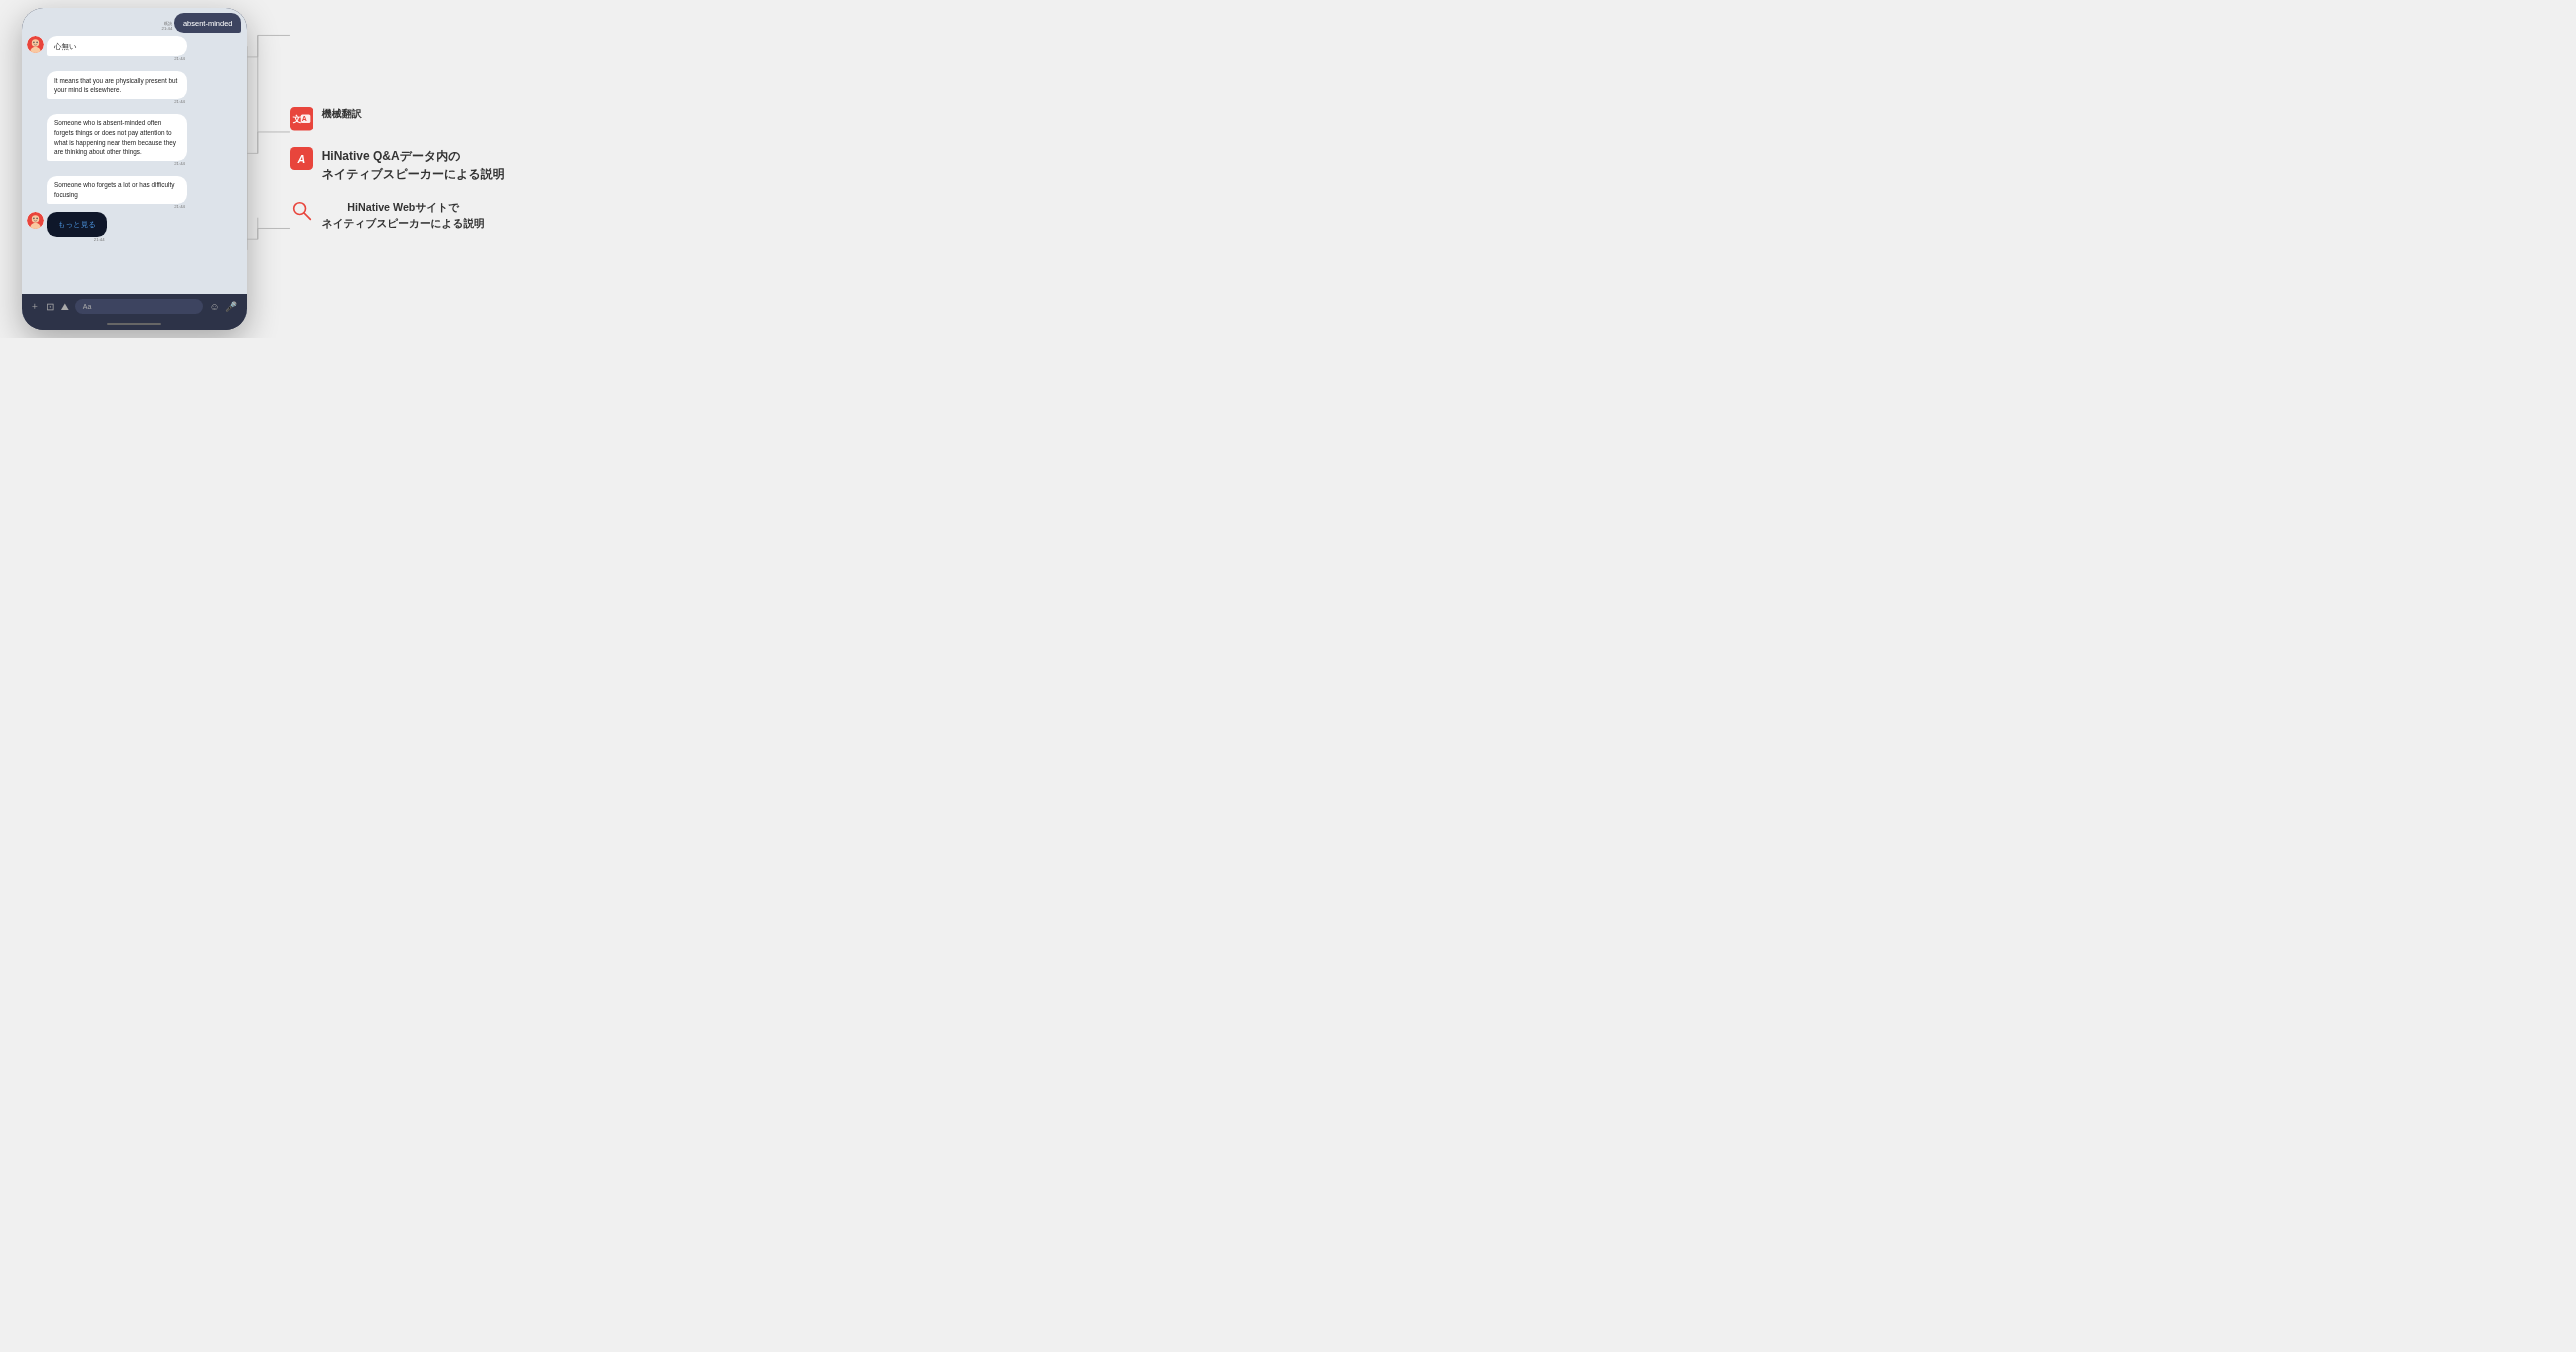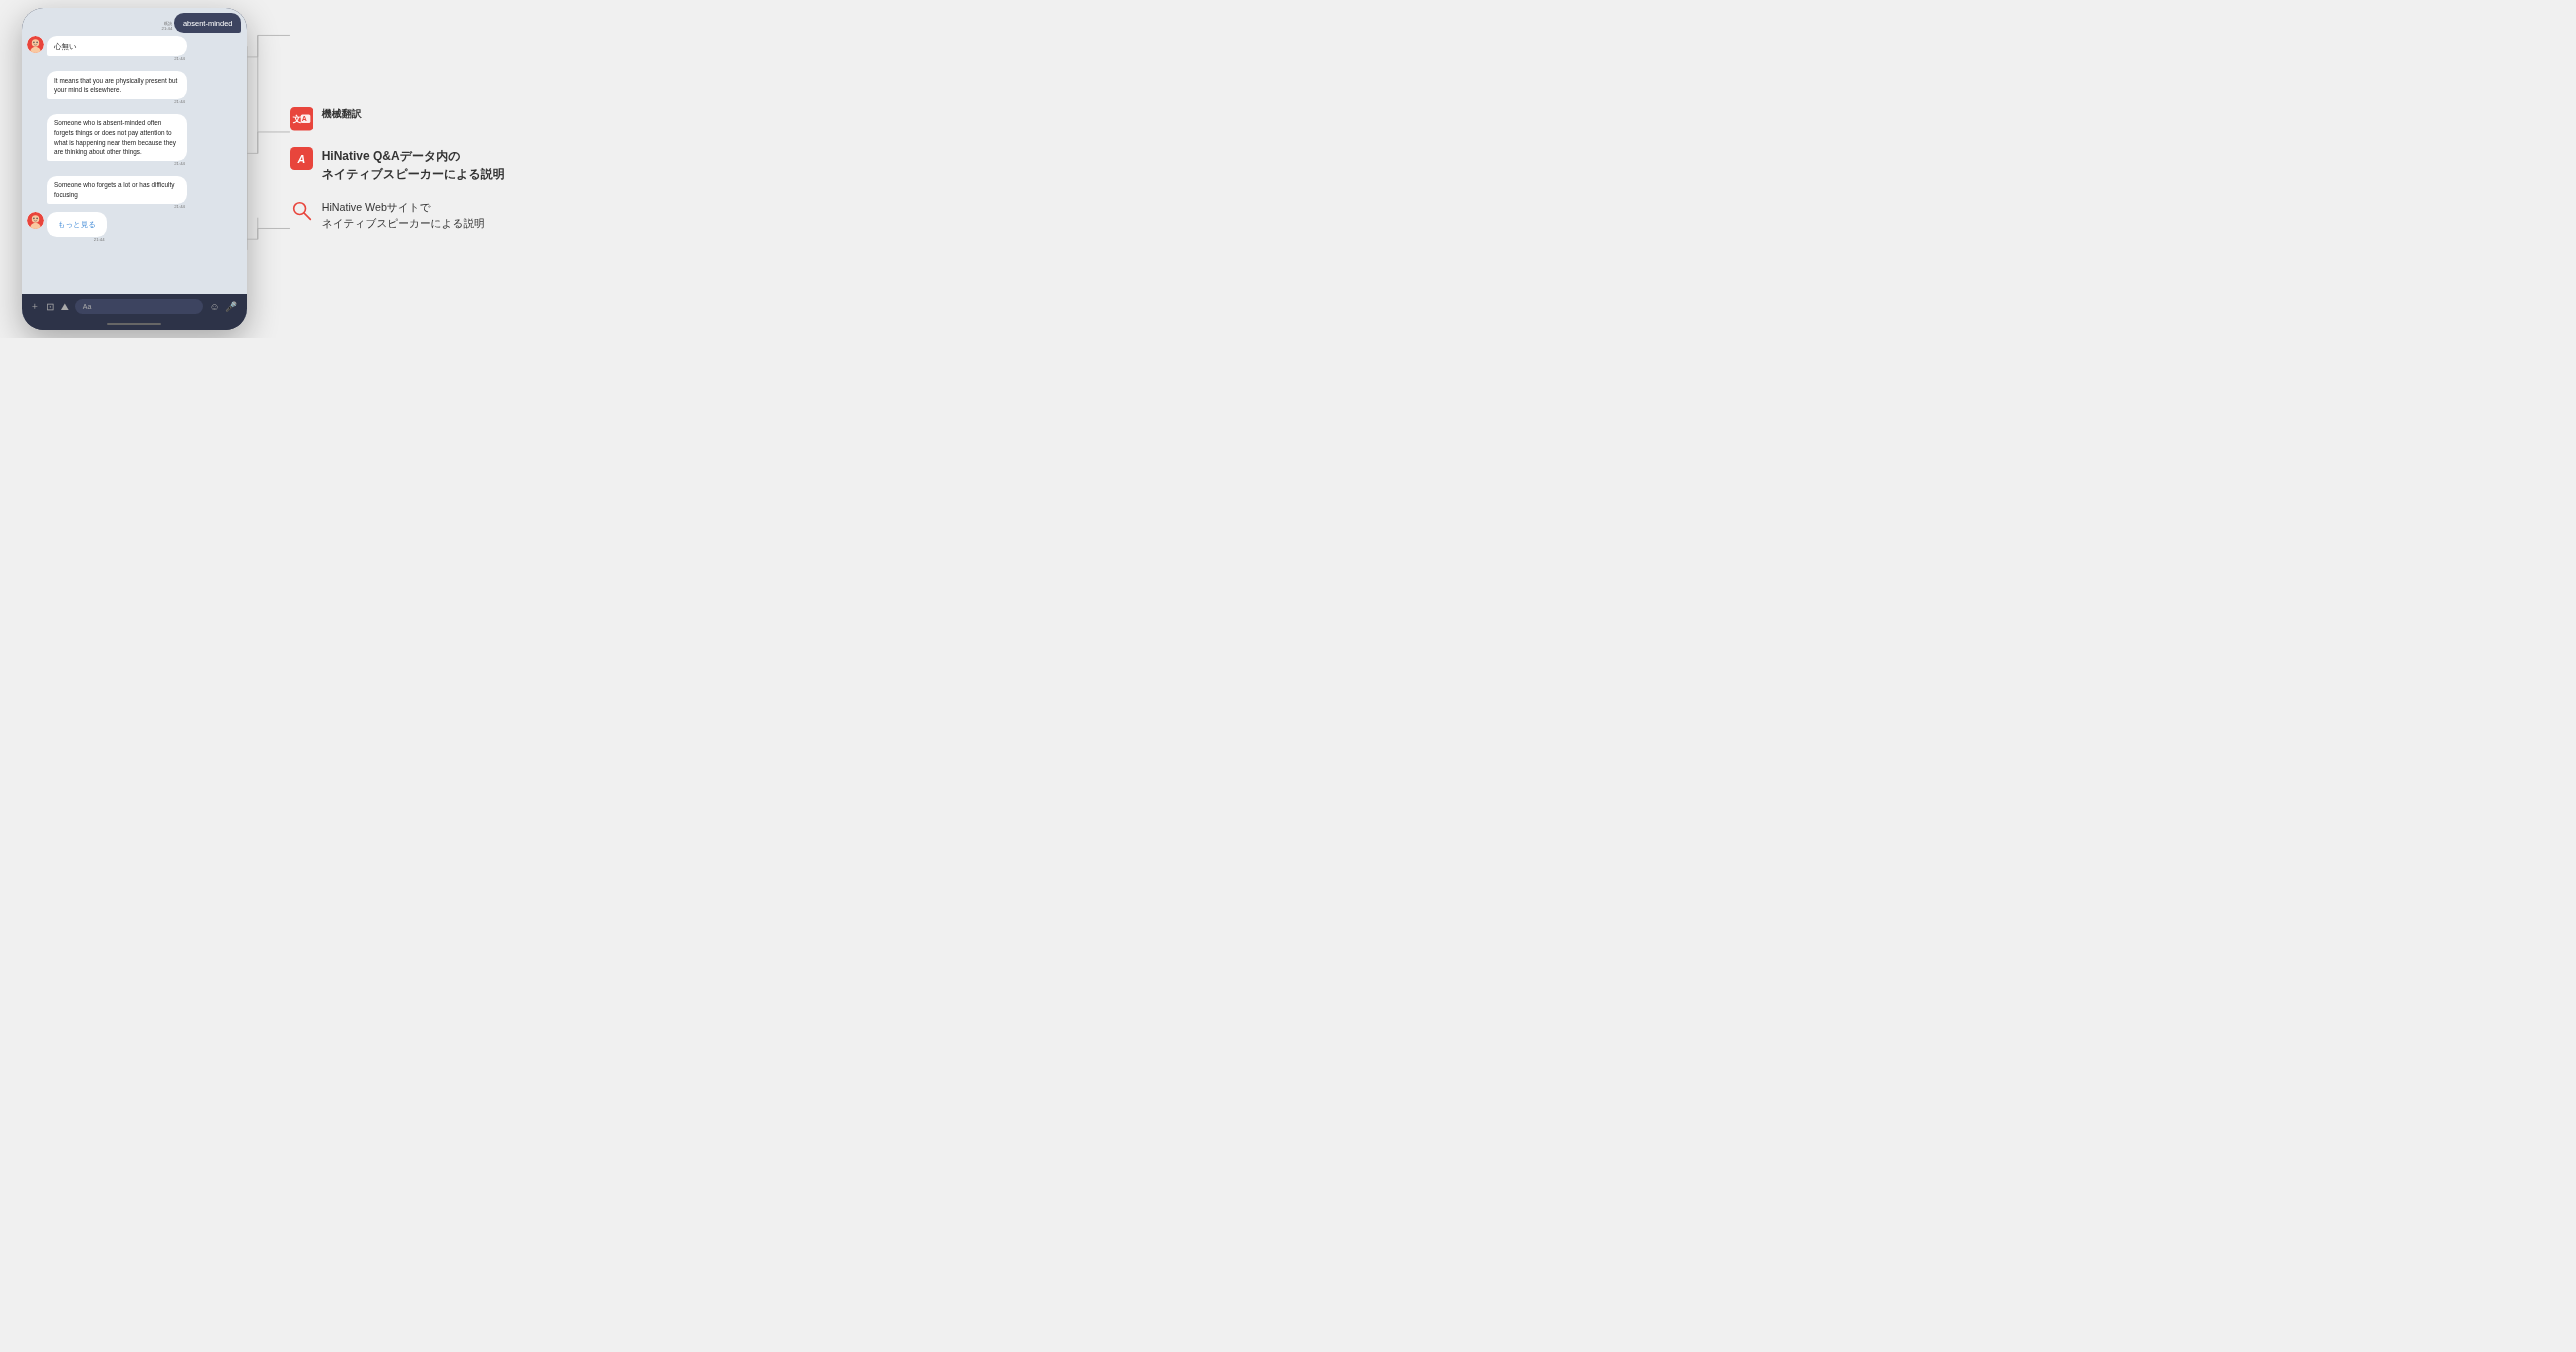--- a/index.html
+++ b/index.html
@@ -122,21 +122,21 @@
     }
 
     .annotation-item {
       display: flex;
       align-items: flex-start;
       gap: 8.6px;
     }
 
     
     .more-button {
-      background: #ffffff;
+      background: #0f172a;
       border-radius: 9.7px;
       padding: 7.5px 10.7px;
       text-align: left;
       color: #4a90d9;
       font-size: 7.5px;
       cursor: pointer;
       max-width: 140px;
     }
 
     .hinative-icon-box {
@@ -355,21 +355,21 @@
     </div>
 
     <div class="annotation-item">
       <div class="search-icon-circle">
         <svg width="21.5" height="21.5" viewBox="0 0 40 40">
           <circle cx="16" cy="16" r="11" stroke="#e8453c" stroke-width="3" fill="none"></circle>
           <line x1="24" y1="24" x2="36" y2="36" stroke="#e8453c" stroke-width="3" stroke-linecap="round"></line>
         </svg>
       </div>
       <div>
-        <div style="font-size:10.7px;font-weight:400;color:#333;line-height:1.5;">
+        <div style="font-size:10.7px;font-weight:700;color:#333;line-height:1.5;text-align:center;">
           <span>HiNative Webサイトで</span><br>
           <span>ネイティブスピーカーによる説明</span>
         </div>
       </div>
     </div>
 
   </div>
 
 </div>
 

